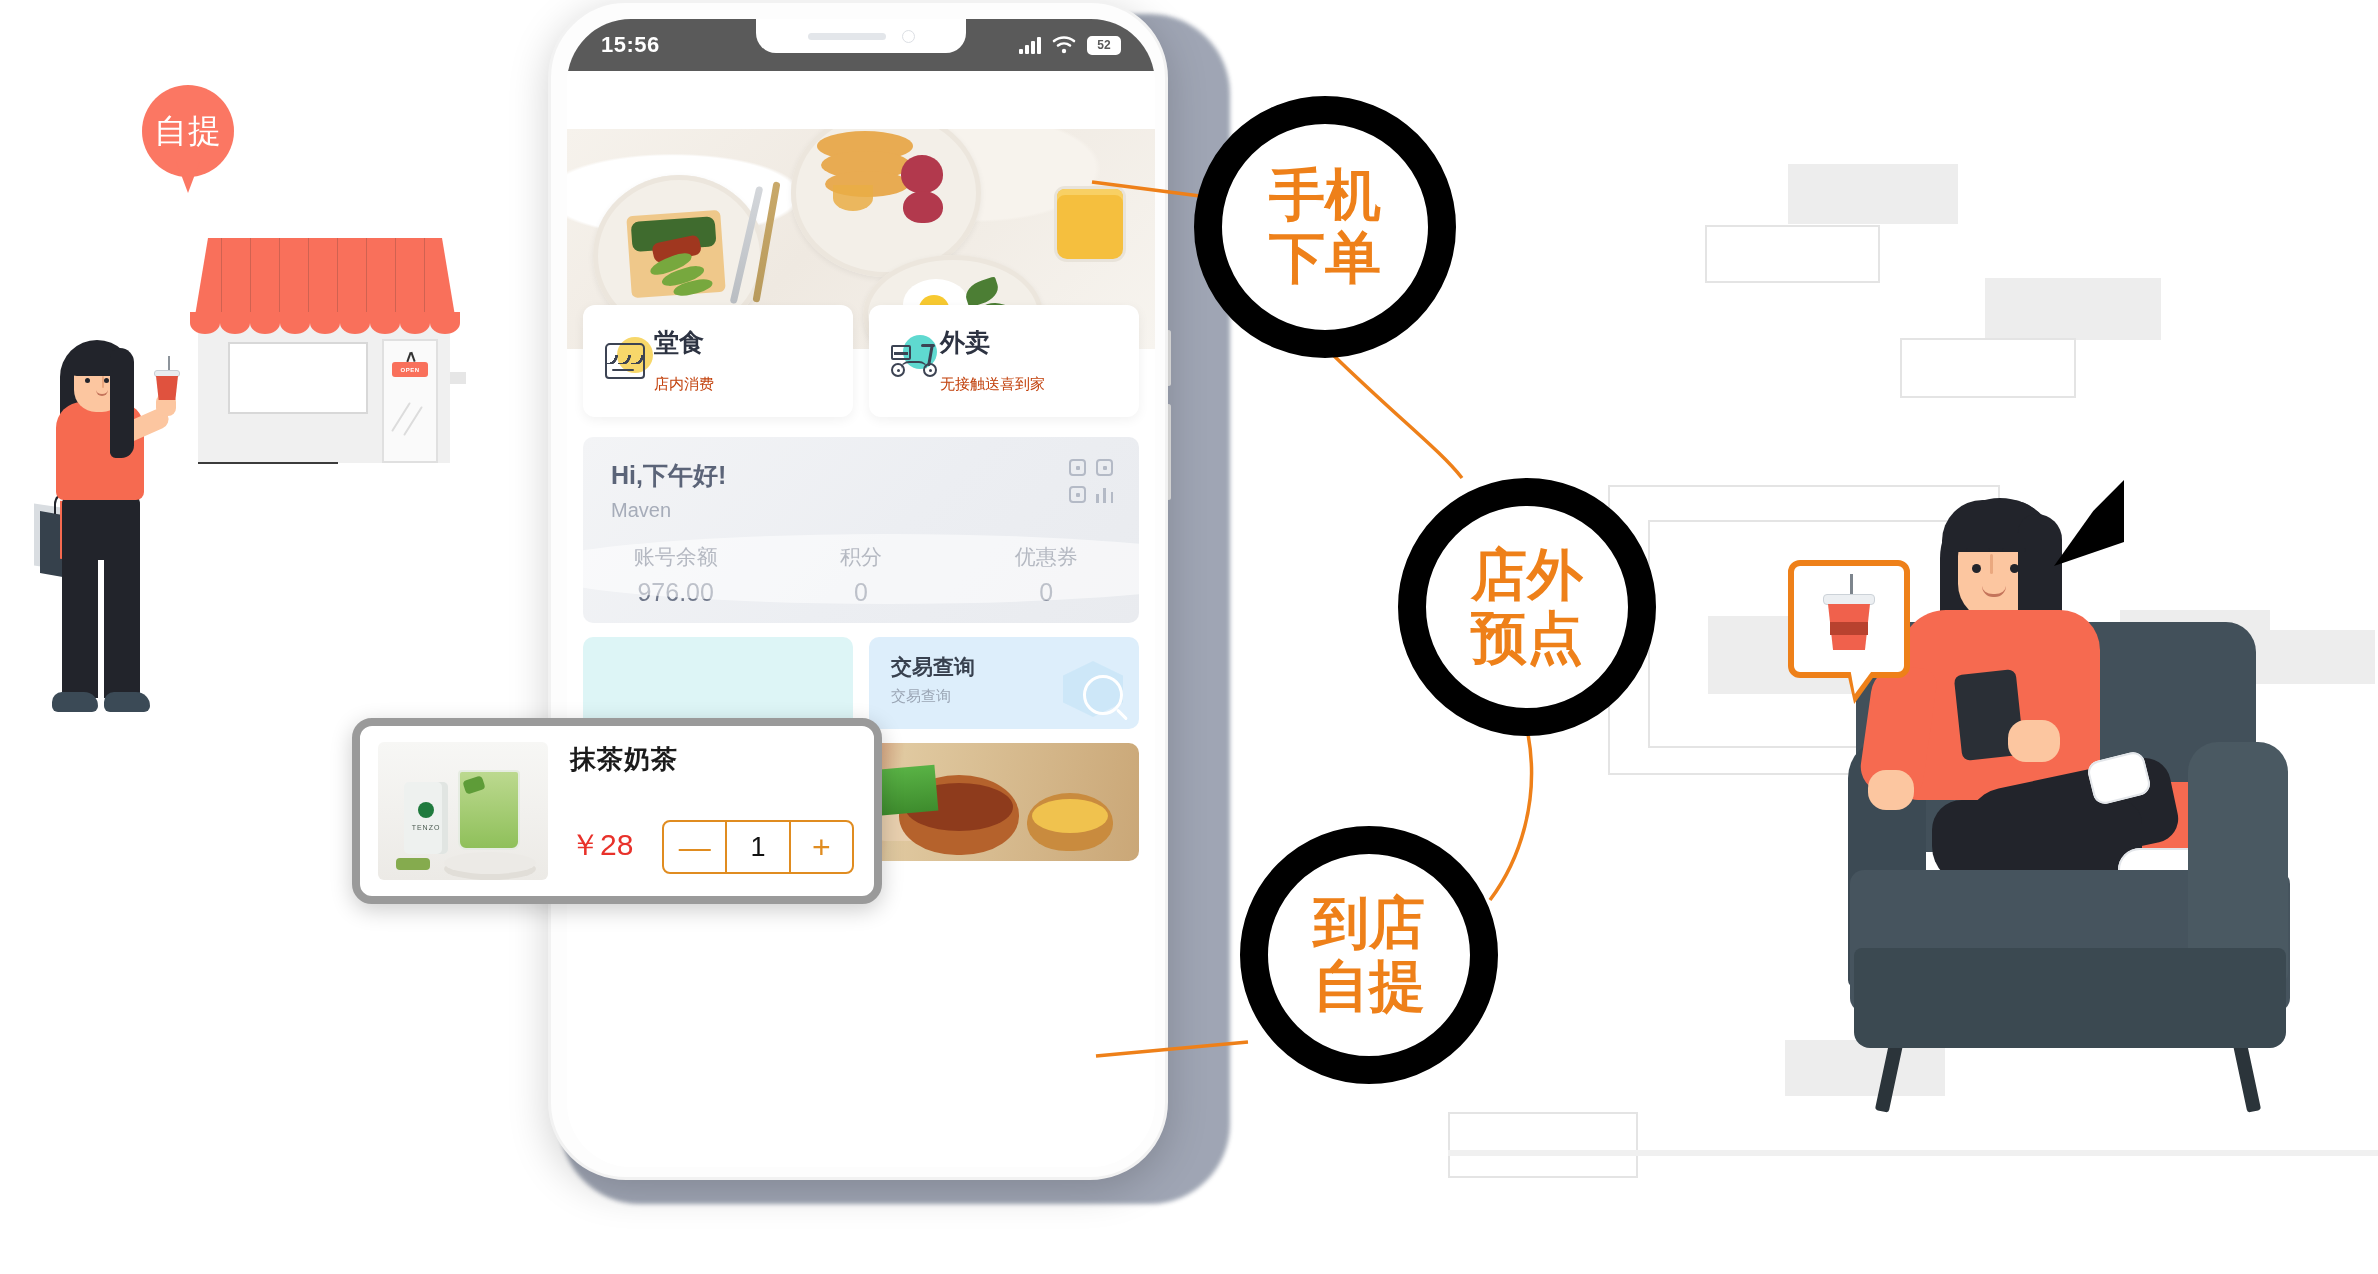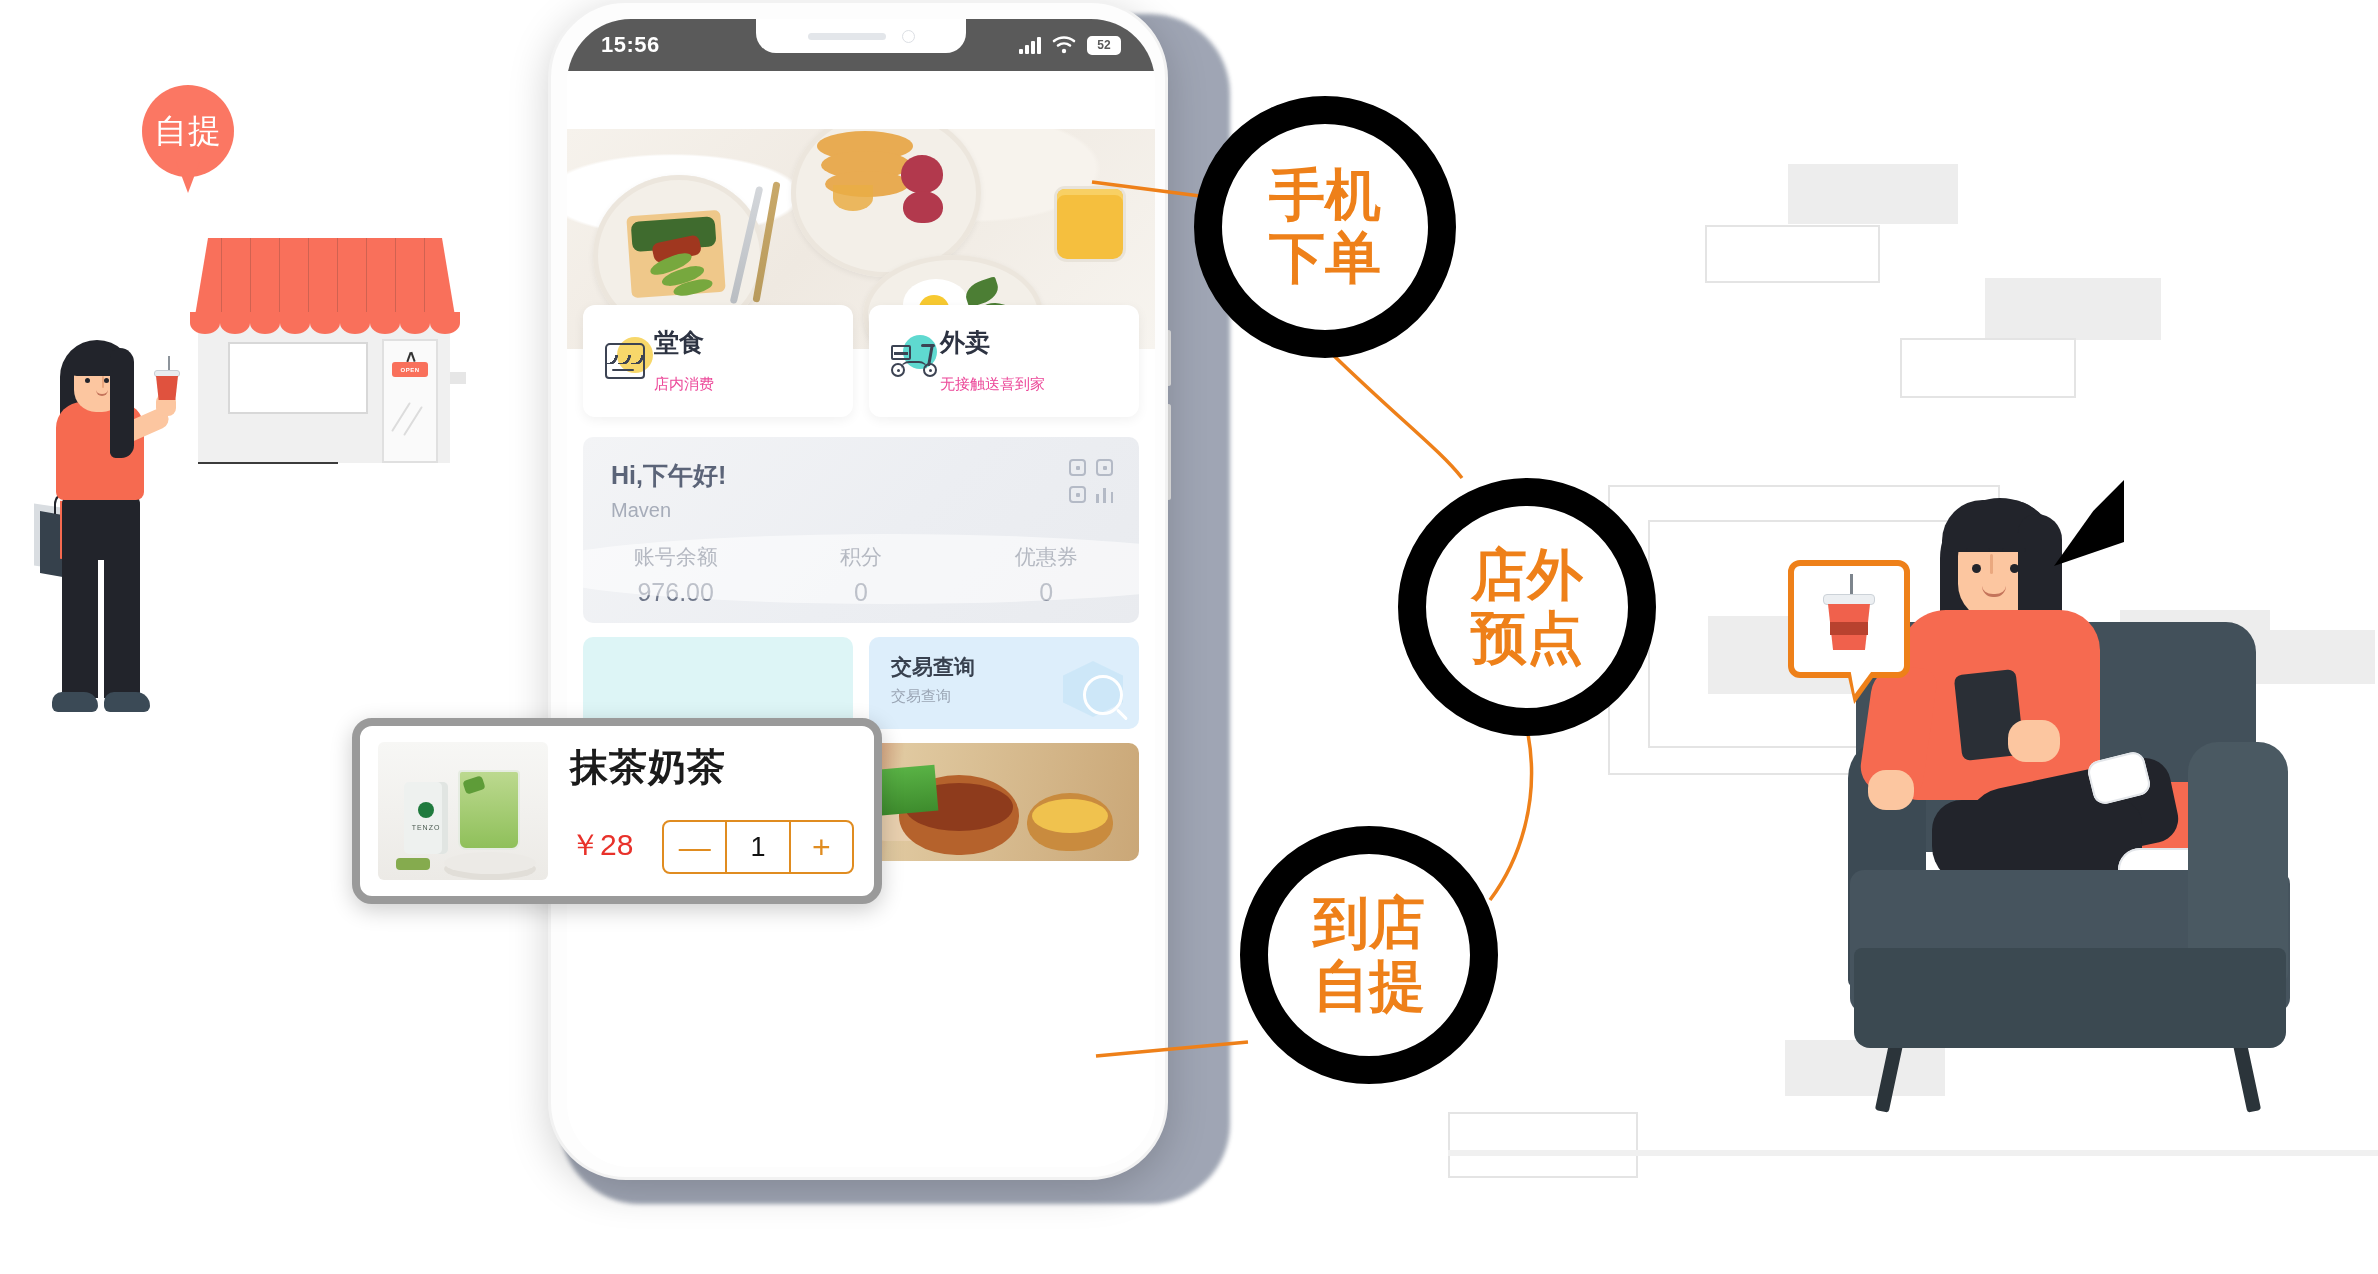--- a/index.html
+++ b/index.html
@@ -213,21 +213,21 @@
   .scooter .w1c{left:0}.scooter .w2c{right:0}
   .scooter .w1c:after,.scooter .w2c:after{content:'';position:absolute;left:3.5px;top:3.5px;
             width:3px;height:3px;background:#3c4353;border-radius:50%;}
   .scooter .seat { position:absolute; left:10px; bottom:7px; width:26px; height:9px;
             border-top:2.5px solid #3c4353; border-radius:8px 8px 0 0; }
   .scooter .hdl { position:absolute; right:6px; top:-1px; width:2.5px; height:22px;
             background:#3c4353; border-radius:2px; transform:rotate(10deg); }
   .scooter .hdl2 { position:absolute; right:2px; top:-1px; width:14px; height:2.5px;
             background:#3c4353; border-radius:2px; }
   .svc-txt .t { font-size:25px; font-weight:700; color:#2d3342; line-height:1.15; }
-  .svc-txt .s { font-size:15px; color:#ec4899; margin-top:18px; }
+  .svc-txt .s { font-size:15px; color:#c2410c; margin-top:18px; }
 
   
   .acct { position:absolute; left:16px; top:418px; width:556px; height:186px;
             background:linear-gradient(135deg,#f3f4f6 0%,#eceef2 55%,#e9ebef 100%);
             border-radius:10px; overflow:hidden; }
   .acct:after { content:''; position:absolute; left:-10%; top:52%; width:130%; height:70px;
             border-radius:50%; background:rgba(255,255,255,.55); }
   .acct-hi { position:absolute; left:28px; top:22px; font-size:25px; font-weight:600;
             color:#5b6478; }
   .acct-name { position:absolute; left:28px; top:62px; font-size:20px; color:#a6acb9; }
@@ -332,21 +332,21 @@
   .pi-glass { position:absolute; left:80px; top:28px; width:62px; height:80px;
             background:linear-gradient(#bcd98f,#8fc05a); border-radius:4px 4px 8px 8px;
             border:2px solid #e6ece2; }
   .pi-glass i { position:absolute; left:4px; top:6px; width:20px; height:14px;
             background:#5e9c38; border-radius:4px; transform:rotate(-18deg); }
   .pi-plate { position:absolute; left:66px; bottom:6px; width:92px; height:22px;
             background:#eceae6; border-radius:50%; box-shadow:0 6px 0 #e1ded8; }
   .pi-powder { position:absolute; left:18px; bottom:10px; width:34px; height:12px;
             background:#85ab4e; border-radius:4px; }
   .prodinfo { flex:1; position:relative; height:138px; }
-  .prodname { font-size:38px; font-weight:700; color:#1b1b1b; letter-spacing:1px; }
+  .prodname { font-size:26px; font-weight:700; color:#1b1b1b; letter-spacing:1px; }
   .prodprice { position:absolute; left:0; bottom:14px; font-size:30px; color:#e8312a;
             font-weight:500; }
   .stepper { position:absolute; right:2px; bottom:6px; width:192px; height:54px;
             border:2px solid #e08c20; border-radius:8px; display:flex;
             background:#fff; }
   .stepper .b { flex:1; display:flex; align-items:center; justify-content:center;
             font-size:32px; color:#e08c20; font-weight:400; }
   .stepper .v { flex:1; display:flex; align-items:center; justify-content:center;
             font-size:27px; color:#111; border-left:2px solid #e08c20;
             border-right:2px solid #e08c20; }

